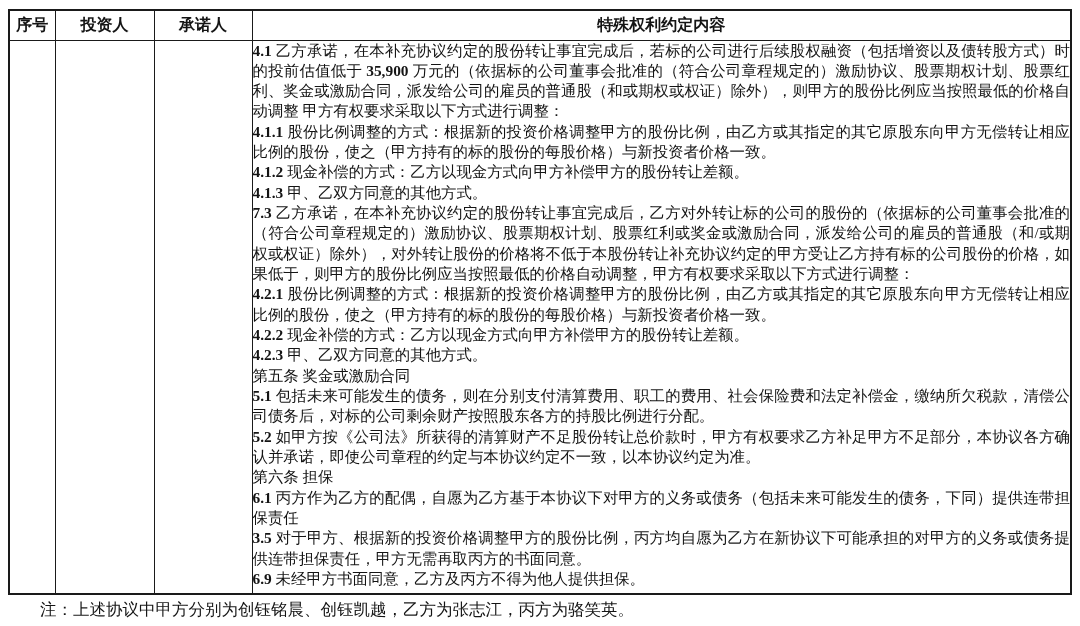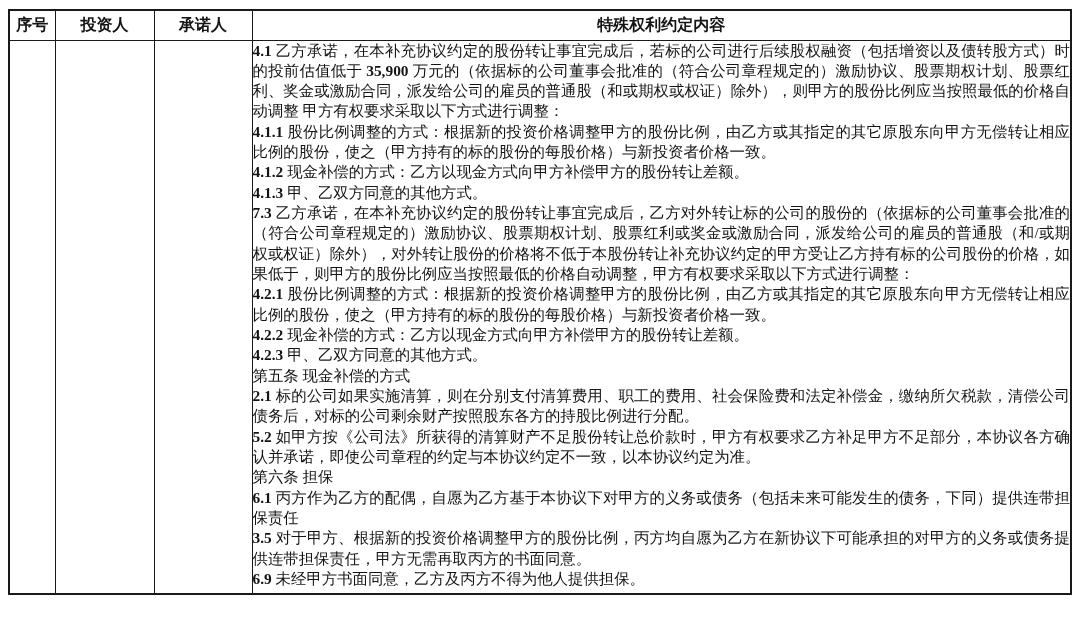--- a/index.html
+++ b/index.html
@@ -81,27 +81,28 @@
         <td class="content-cell">
           <div>
               <div class="para"><span class="num">4.1</span><span> 乙方承诺，在本补充协议约定的股份转让事宜完成后，若标的公司进行后续股权融资（包括增资以及债转股方式）时的投前估值低于 </span><span class="num">35,900</span><span> 万元的（依据标的公司董事会批准的（符合公司章程规定的）激励协议、股票期权计划、股票红利、奖金或激励合同，派发给公司的雇员的普通股（和或期权或权证）除外），则甲方的股份比例应当按照最低的价格自动调整 甲方有权要求采取以下方式进行调整：</span></div>
               <div class="para"><span class="num">4.1.1</span><span> 股份比例调整的方式：根据新的投资价格调整甲方的股份比例，由乙方或其指定的其它原股东向甲方无偿转让相应比例的股份，使之（甲方持有的标的股份的每股价格）与新投资者价格一致。</span></div>
               <div class="para"><span class="num">4.1.2</span><span> 现金补偿的方式：乙方以现金方式向甲方补偿甲方的股份转让差额。</span></div>
               <div class="para"><span class="num">4.1.3</span><span> 甲、乙双方同意的其他方式。</span></div>
               <div class="para"><span class="num">7.3</span><span> 乙方承诺，在本补充协议约定的股份转让事宜完成后，乙方对外转让标的公司的股份的（依据标的公司董事会批准的（符合公司章程规定的）激励协议、股票期权计划、股票红利或奖金或激励合同，派发给公司的雇员的普通股（和/或期权或权证）除外），对外转让股份的价格将不低于本股份转让补充协议约定的甲方受让乙方持有标的公司股份的价格，如果低于，则甲方的股份比例应当按照最低的价格自动调整，甲方有权要求采取以下方式进行调整：</span></div>
               <div class="para"><span class="num">4.2.1</span><span> 股份比例调整的方式：根据新的投资价格调整甲方的股份比例，由乙方或其指定的其它原股东向甲方无偿转让相应比例的股份，使之（甲方持有的标的股份的每股价格）与新投资者价格一致。</span></div>
               <div class="para"><span class="num">4.2.2</span><span> 现金补偿的方式：乙方以现金方式向甲方补偿甲方的股份转让差额。</span></div>
               <div class="para"><span class="num">4.2.3</span><span> 甲、乙双方同意的其他方式。</span></div>
-              <div class="para"><span>第五条 现金补偿的方式</span></div>
-              <div class="para"><span class="num">2.1</span><span> 标的公司如果实施清算，则在分别支付清算费用、职工的费用、社会保险费和法定补偿金，缴纳所欠税款，清偿公司债务后，对标的公司剩余财产按照股东各方的持股比例进行分配。</span></div>
+              <div class="para"><span>第五条 奖金或激励合同</span></div>
+              <div class="para"><span class="num">5.1</span><span> 包括未来可能发生的债务，则在分别支付清算费用、职工的费用、社会保险费和法定补偿金，缴纳所欠税款，清偿公司债务后，对标的公司剩余财产按照股东各方的持股比例进行分配。</span></div>
               <div class="para"><span class="num">5.2</span><span> 如甲方按《公司法》所获得的清算财产不足股份转让总价款时，甲方有权要求乙方补足甲方不足部分，本协议各方确认并承诺，即使公司章程的约定与本协议约定不一致，以本协议约定为准。</span></div>
               <div class="para"><span>第六条 担保</span></div>
               <div class="para"><span class="num">6.1</span><span> 丙方作为乙方的配偶，自愿为乙方基于本协议下对甲方的义务或债务（包括未来可能发生的债务，下同）提供连带担保责任</span></div>
               <div class="para"><span class="num">3.5</span><span> 对于甲方、根据新的投资价格调整甲方的股份比例，丙方均自愿为乙方在新协议下可能承担的对甲方的义务或债务提供连带担保责任，甲方无需再取丙方的书面同意。</span></div>
               <div class="para"><span class="num">6.9</span><span> 未经甲方书面同意，乙方及丙方不得为他人提供担保。</span></div>
             </div>
         </td>
       </tr>
     </tbody>
   </table>
 
+  <p class="note">注：上述协议中甲方分别为创钰铭晨、创钰凯越，乙方为张志江，丙方为骆笑英。</p>
 
 </div>
 
 </body></html>

